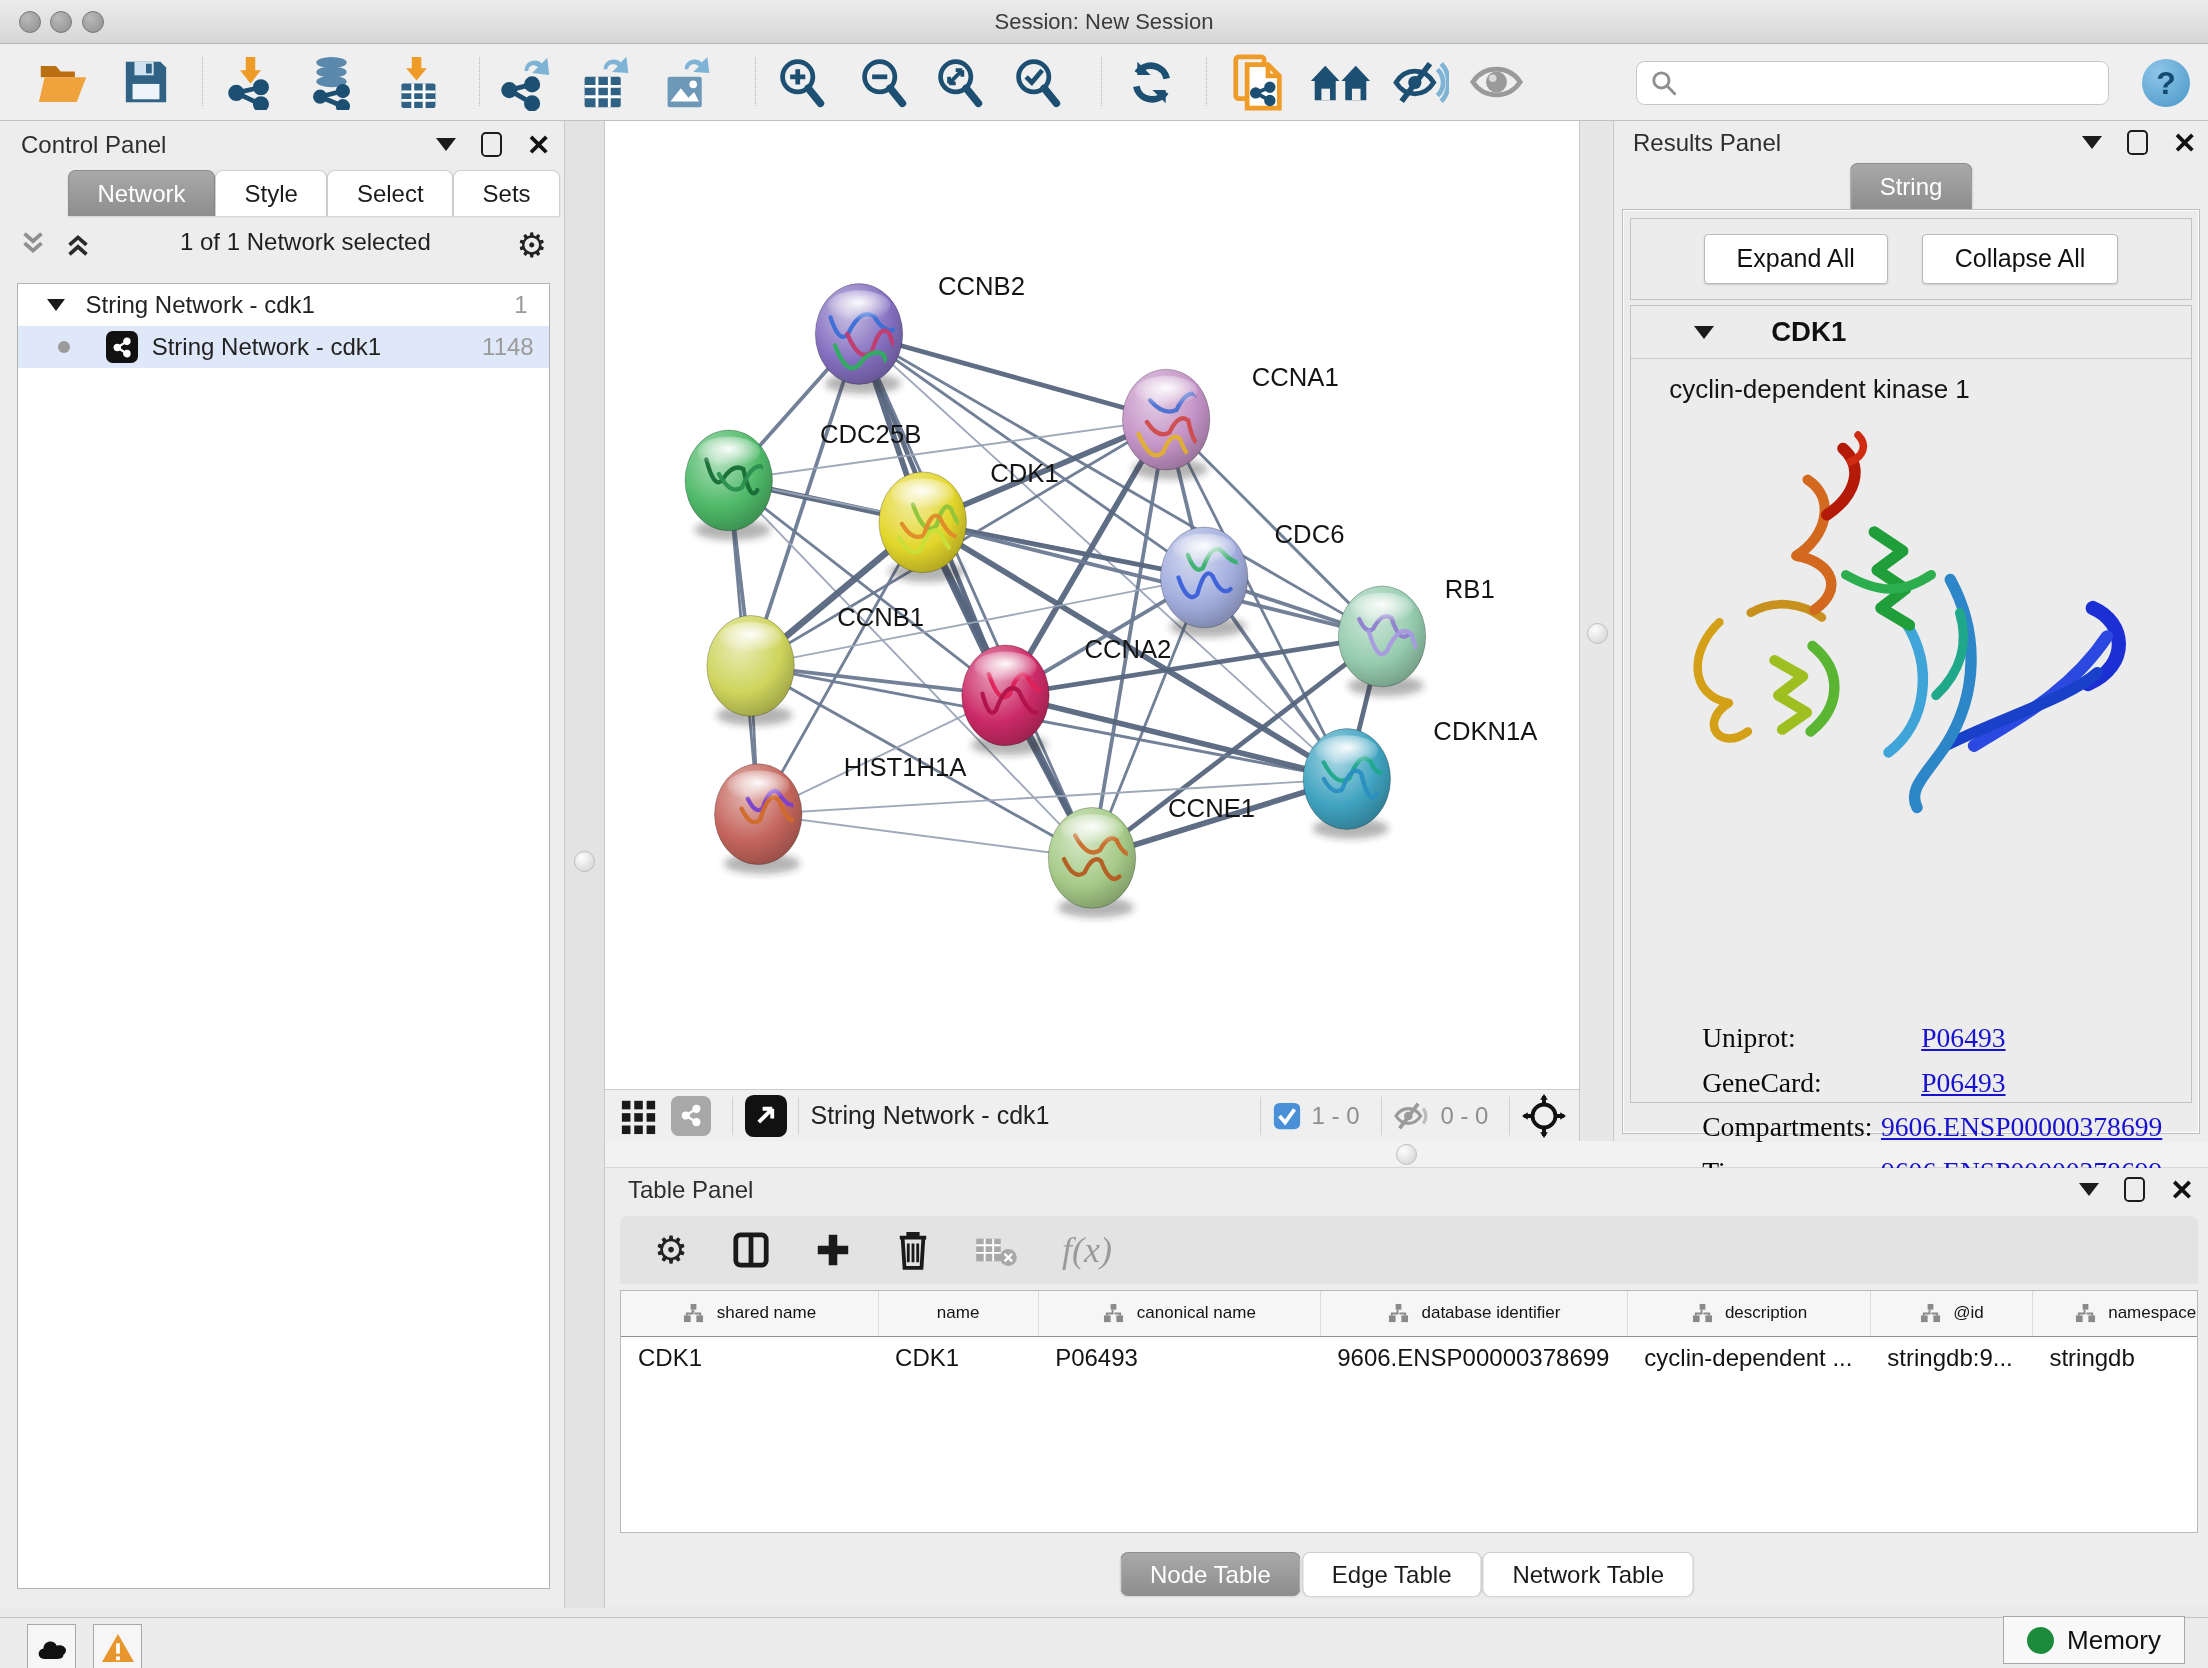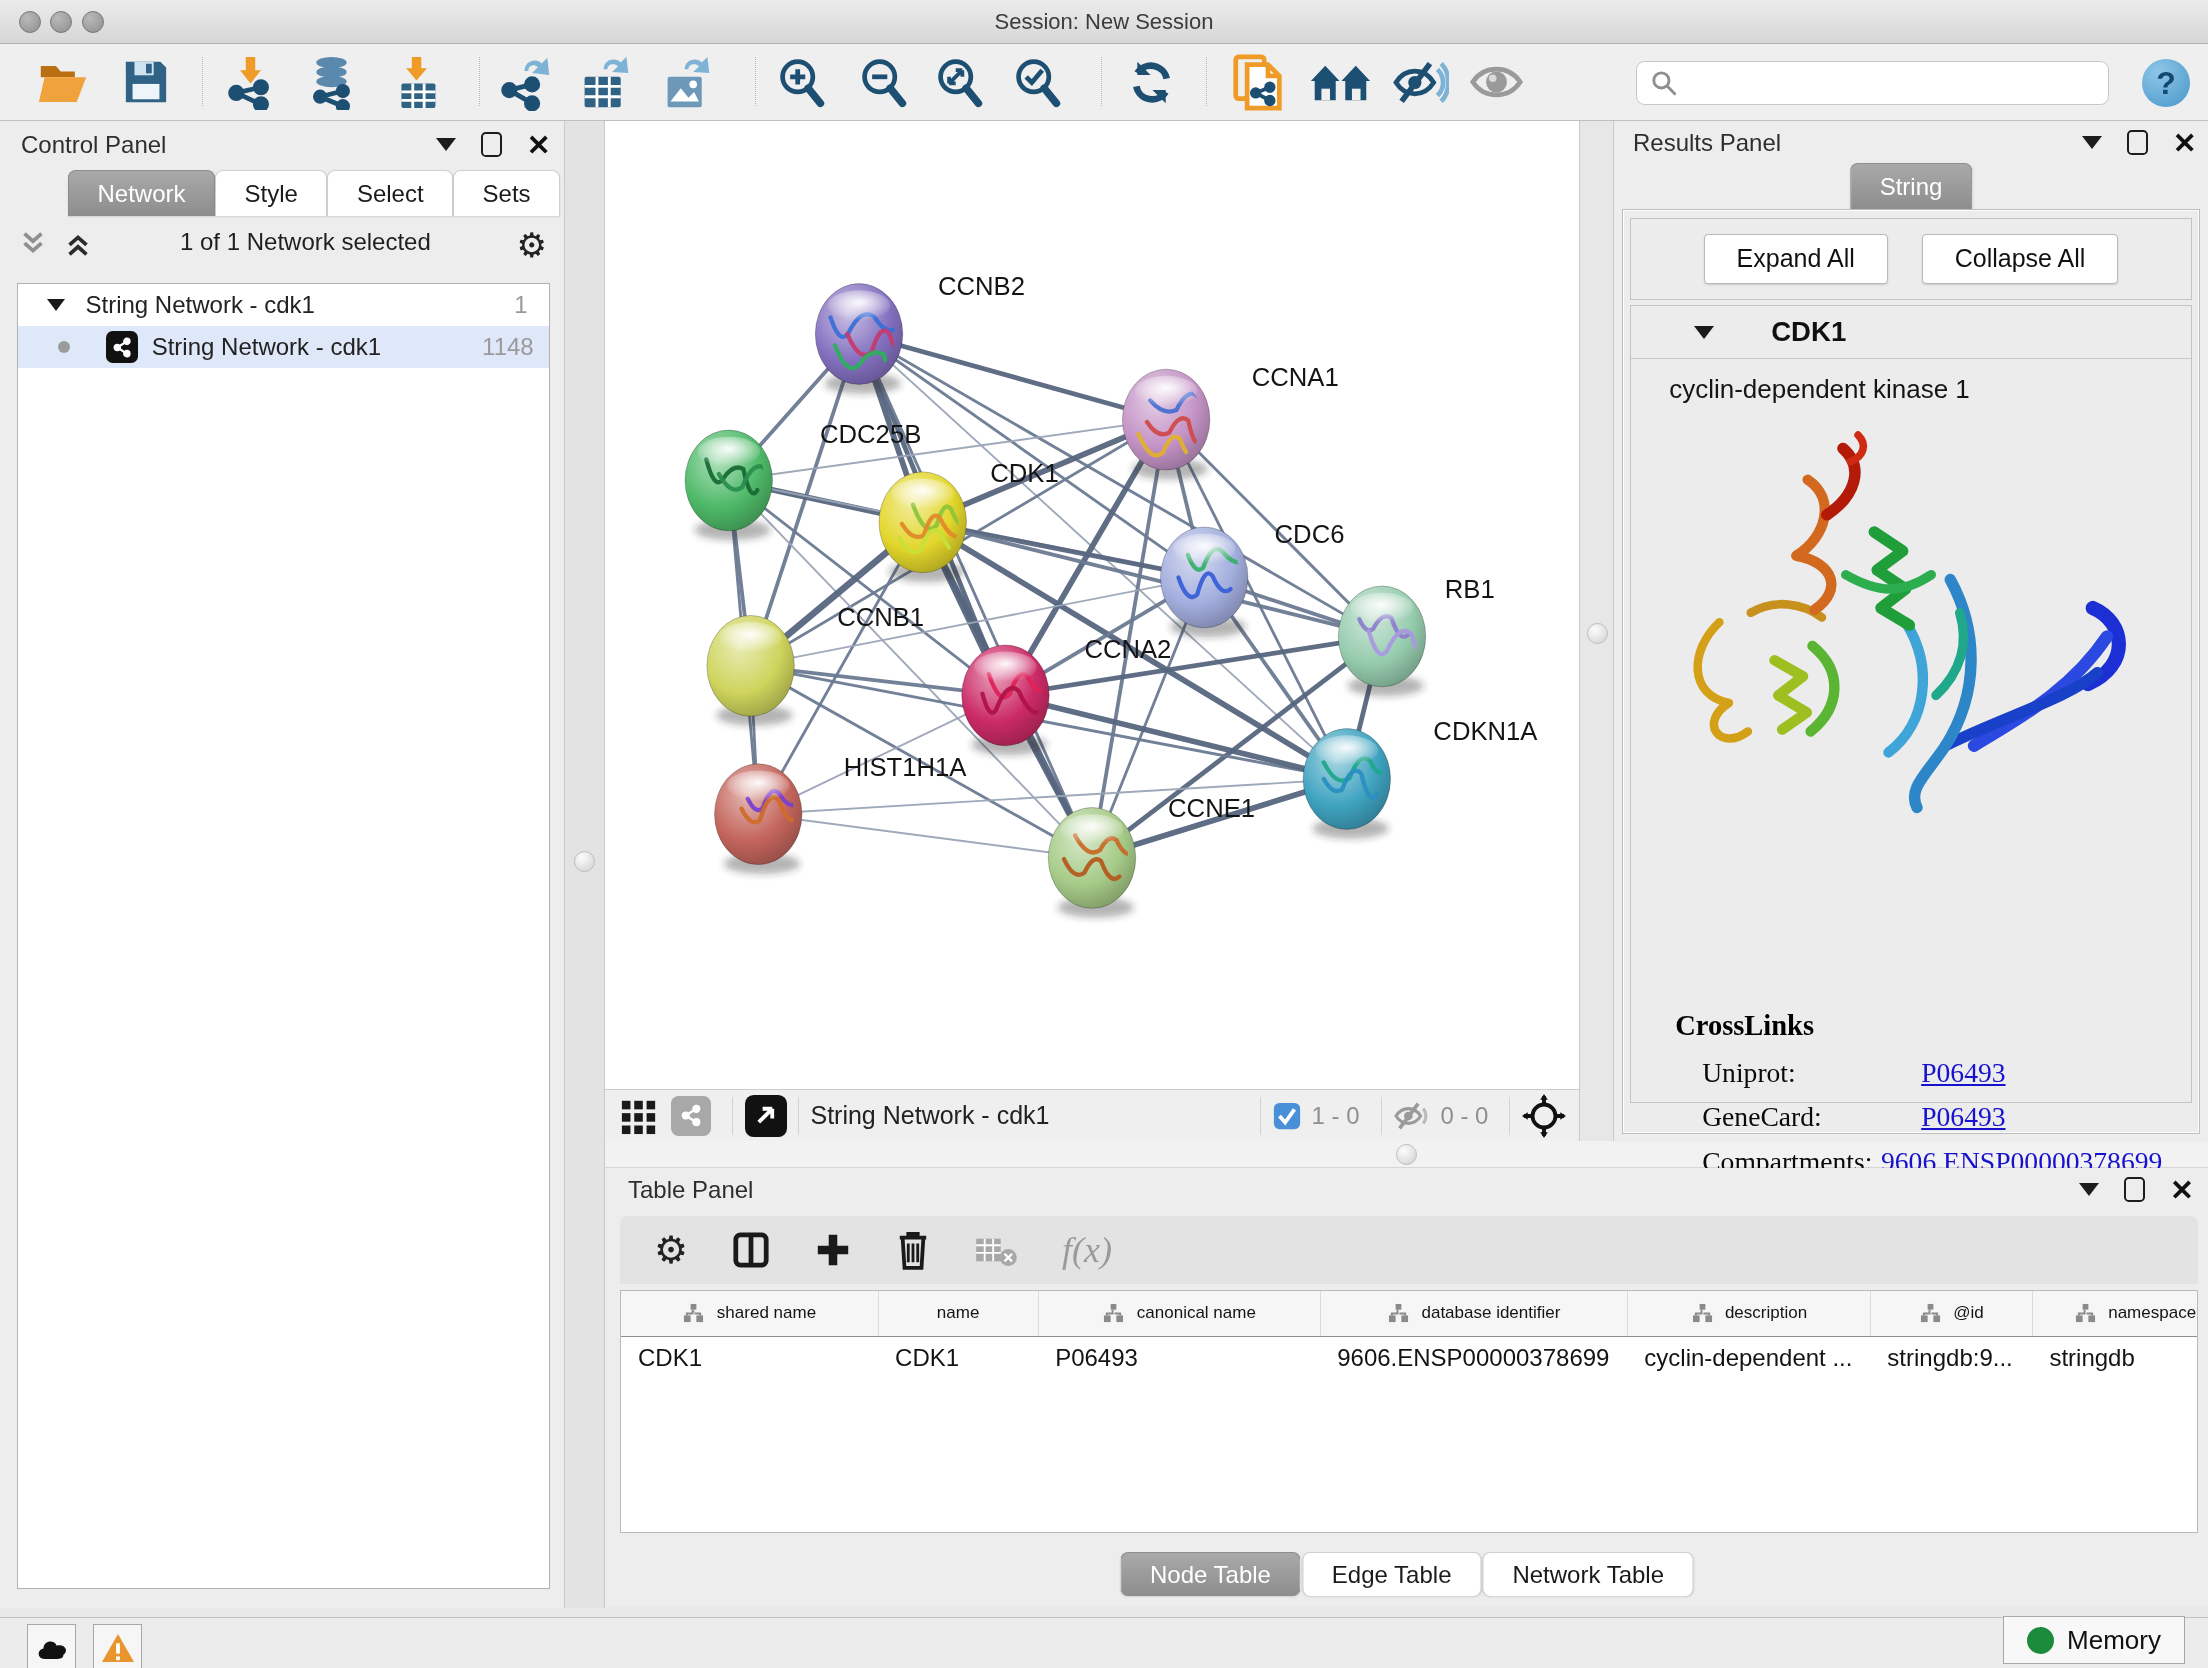--- a/index.html
+++ b/index.html
@@ -722,21 +722,20 @@
           <path d="M160 240 C192 266 190 304 158 330" stroke="#59b532" stroke-width="11"></path>
           <path d="M120 255 L150 272 L124 292 L154 310 L128 328" stroke="#9ebf20" stroke-width="11"></path>
           <path d="M62 215 C30 245 30 292 72 300 C40 320 62 352 92 330" stroke="#d4a017" stroke-width="9"></path>
           <path d="M95 205 C120 190 150 195 170 210" stroke="#c8901c" stroke-width="9"></path>
           <path d="M155 65 C185 85 175 125 143 145 C183 152 192 182 162 202" stroke="#d2691e" stroke-width="11"></path>
           <path d="M192 32 C215 52 205 82 175 102" stroke="#b31b08" stroke-width="12"></path>
           <path d="M208 18 C218 28 214 40 200 46" stroke="#cf2a12" stroke-width="8"></path>
         </g>
       </svg>
       <div id="crosslinks">
-        <div id="crosslinks-heading">CrossLinks</div>
         <div class="cl-row">
           <span class="cl-label">Uniprot:</span>
           <span class="cl-link">P06493</span>
         </div>
         <div class="cl-row">
           <span class="cl-label">GeneCard:</span>
           <span class="cl-link">P06493</span>
         </div>
         <div class="cl-row">
           <span class="cl-label">Compartments:</span>

